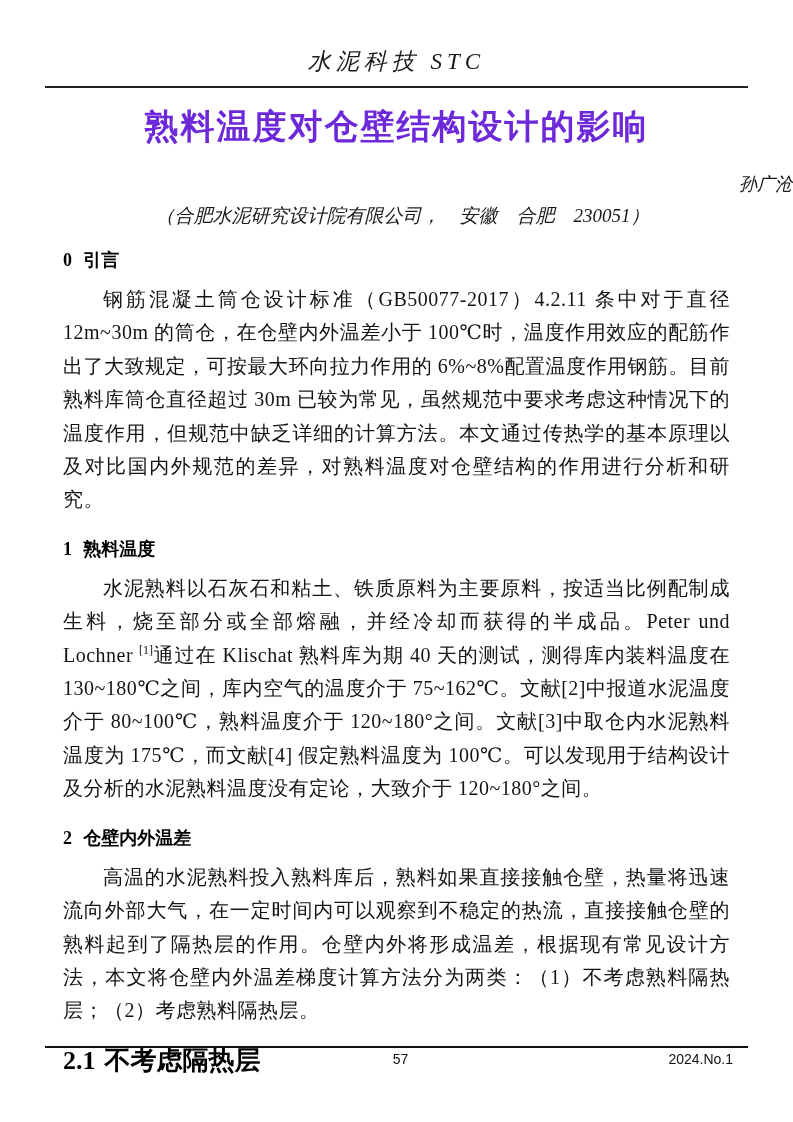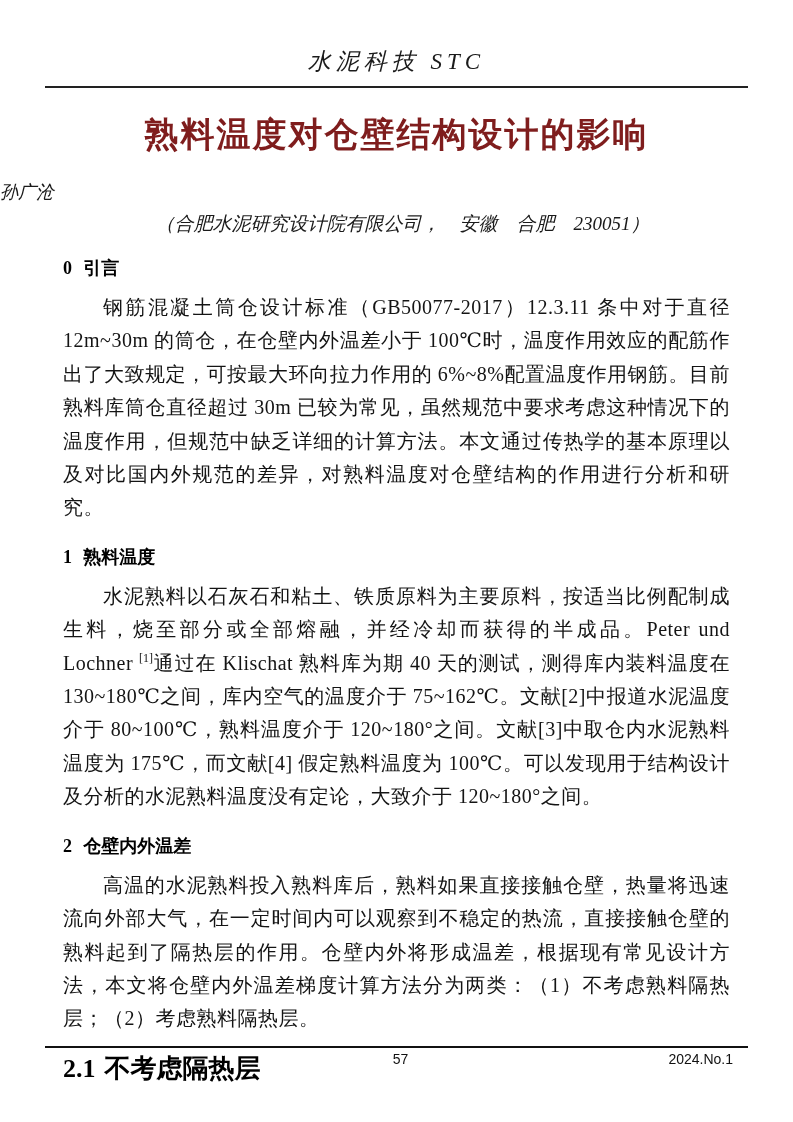--- a/index.html
+++ b/index.html
@@ -23,32 +23,32 @@
     color: #1b1b1b;
   }
   .header-rule {
     margin: 9px 45px 0 45px;
     border: 0;
     border-top: 2px solid #222222;
     height: 0;
   }
   
   .title {
-    margin: 24px 50px 0 50px;
+    margin: 16px 50px 0 50px;
     text-align: center;
     font-family: "Liberation Sans", "DejaVu Sans", sans-serif;
     font-size: 34px;
     font-weight: 700;
     letter-spacing: 2px;
     line-height: 44px;
-    color: #7f1d1d;
+    color: #6d28d9;
   }
   .author {
     margin-top: 24px;
-    text-align: left;
+    text-align: right;
     font-size: 18px;
     font-style: italic;
     color: #1a1a1a;
   }
   .affiliation {
     margin-top: 7px;
     text-align: center;
     font-size: 19px;
     font-style: italic;
     color: #1a1a1a;
@@ -121,21 +121,21 @@
     <div class="header-rule"></div>
   </header>
 
   <main>
     <h1 class="title">熟料温度对仓壁结构设计的影响</h1>
     <div class="author">孙广沧</div>
     <div class="affiliation">（合肥水泥研究设计院有限公司，　安徽　合肥　230051）</div>
 
     <div id="sections">
         <h2 class="heading level1"><span class="h-num">0</span><span>引言</span></h2>
-        <p class="para"><span>钢筋混凝土筒仓设计标准（GB50077-2017）12.3.11 条中对于直径 12m~30m 的筒仓，在仓壁内外温差小于 100℃时，温度作用效应的配筋作出了大致规定，可按最大环向拉力作用的 6%~8%配置温度作用钢筋。目前熟料库筒仓直径超过 30m 已较为常见，虽然规范中要求考虑这种情况下的温度作用，但规范中缺乏详细的计算方法。本文通过传热学的基本原理以及对比国内外规范的差异，对熟料温度对仓壁结构的作用进行分析和研究。</span></p>
+        <p class="para"><span>钢筋混凝土筒仓设计标准（GB50077-2017）4.2.11 条中对于直径 12m~30m 的筒仓，在仓壁内外温差小于 100℃时，温度作用效应的配筋作出了大致规定，可按最大环向拉力作用的 6%~8%配置温度作用钢筋。目前熟料库筒仓直径超过 30m 已较为常见，虽然规范中要求考虑这种情况下的温度作用，但规范中缺乏详细的计算方法。本文通过传热学的基本原理以及对比国内外规范的差异，对熟料温度对仓壁结构的作用进行分析和研究。</span></p>
         <h2 class="heading level1"><span class="h-num">1</span><span>熟料温度</span></h2>
         <p class="para"><span>水泥熟料以石灰石和粘土、铁质原料为主要原料，按适当比例配制成生料，烧至部分或全部熔融，并经冷却而获得的半成品。Peter und Lochner </span><sup>[1]</sup><span>通过在 Klischat 熟料库为期 40 天的测试，测得库内装料温度在 130~180℃之间，库内空气的温度介于 75~162℃。文献[2]中报道水泥温度介于 80~100℃，熟料温度介于 120~180°之间。文献[3]中取仓内水泥熟料温度为 175℃，而文献[4] 假定熟料温度为 100℃。可以发现用于结构设计及分析的水泥熟料温度没有定论，大致介于 120~180°之间。</span></p>
         <h2 class="heading level1"><span class="h-num">2</span><span>仓壁内外温差</span></h2>
         <p class="para"><span>高温的水泥熟料投入熟料库后，熟料如果直接接触仓壁，热量将迅速流向外部大气，在一定时间内可以观察到不稳定的热流，直接接触仓壁的熟料起到了隔热层的作用。仓壁内外将形成温差，根据现有常见设计方法，本文将仓壁内外温差梯度计算方法分为两类：（1）不考虑熟料隔热层；（2）考虑熟料隔热层。</span></p>
         <h2 class="heading level2"><span class="h-num">2.1</span><span>不考虑隔热层</span></h2>
       </div>
   </main>
 
   <footer class="footer">
     <div class="footer-rule"></div>

